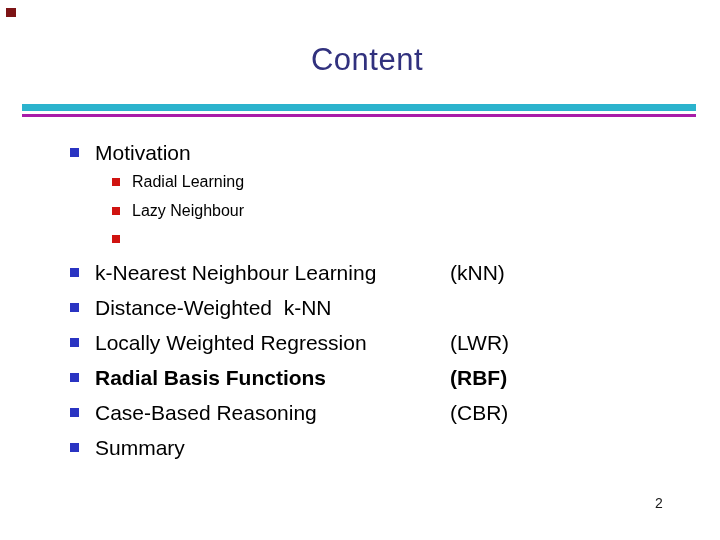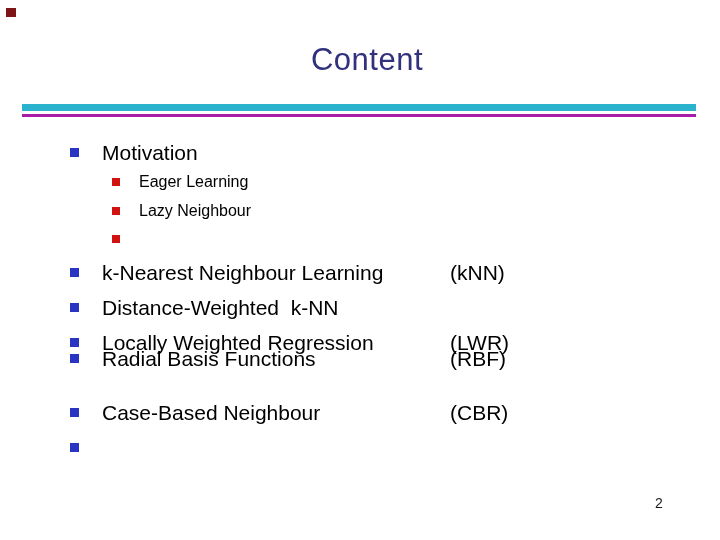--- a/index.html
+++ b/index.html
@@ -81,21 +81,20 @@
   .bullet-l2 {
     position: absolute;
     left: 2px;
     top: 6px;
     width: 8px;
     height: 8px;
     background: #d01310;
   }
   .item-label {
     white-space: pre-wrap;
-    margin-left: 7px;
   }
   .abbr {
     position: absolute;
     left: 382px;
     top: 0;
     font-size: 21px;
     line-height: 25px;
     color: #000000;
   }
   .page-number {
@@ -106,21 +105,21 @@
     color: #1a1a1a;
   }
   
   #row-intro    { top: 140px; }
   #row-sub-0    { top: 172px; }
   #row-sub-1    { top: 201px; }
   #row-sub-2    { top: 229px; }
   #row-topic-0  { top: 260px; }
   #row-topic-1  { top: 295px; }
   #row-topic-2  { top: 330px; }
-  #row-topic-3  { top: 346px; }
+  #row-topic-3  { top: 365px; font-weight: bold; }
   #row-topic-4  { top: 400px; }
   #row-topic-5  { top: 435px; }
 </style>
 </head>
 <body>
 
 <div class="slide">
 
   <div class="corner-mark"></div>
 
@@ -129,21 +128,21 @@
   <div class="rule-cyan"></div>
   <div class="rule-magenta"></div>
 
   <div class="row row-l1" id="row-intro">
     <span class="bullet-l1"></span>
     <span class="item-label">Motivation</span>
   </div>
 
   <div class="row row-l2" id="row-sub-0">
     <span class="bullet-l2"></span>
-    <span class="item-label">Eager Learning</span>
+    <span class="item-label">Radial Learning</span>
   </div>
   <div class="row row-l2" id="row-sub-1">
     <span class="bullet-l2"></span>
     <span class="item-label">Lazy Neighbour</span>
   </div>
   <div class="row row-l2" id="row-sub-2">
     <span class="bullet-l2"></span>
   </div>
 
   <div class="row row-l1" id="row-topic-1">
@@ -161,23 +160,24 @@
     <span class="item-label">Locally Weighted Regression</span>
     <span class="abbr">(LWR)</span>
   </div>
   <div class="row row-l1" id="row-topic-3">
     <span class="bullet-l1"></span>
     <span class="item-label">Radial Basis Functions</span>
     <span class="abbr">(RBF)</span>
   </div>
   <div class="row row-l1" id="row-topic-4">
     <span class="bullet-l1"></span>
-    <span class="item-label">Case-Based Neighbour</span>
+    <span class="item-label">Case-Based Reasoning</span>
     <span class="abbr">(CBR)</span>
   </div>
   <div class="row row-l1" id="row-topic-5">
     <span class="bullet-l1"></span>
+    <span class="item-label">Summary</span>
     <span class="abbr"></span>
   </div>
 
   <div class="page-number">2</div>
 
 </div>
 
 </body></html>

